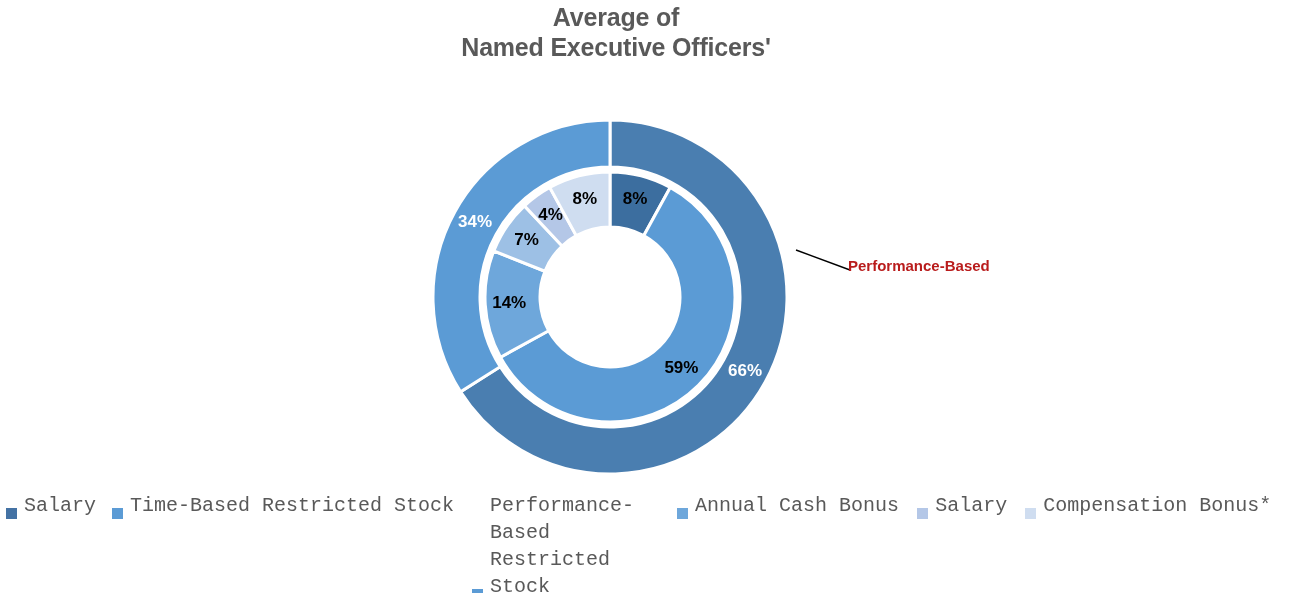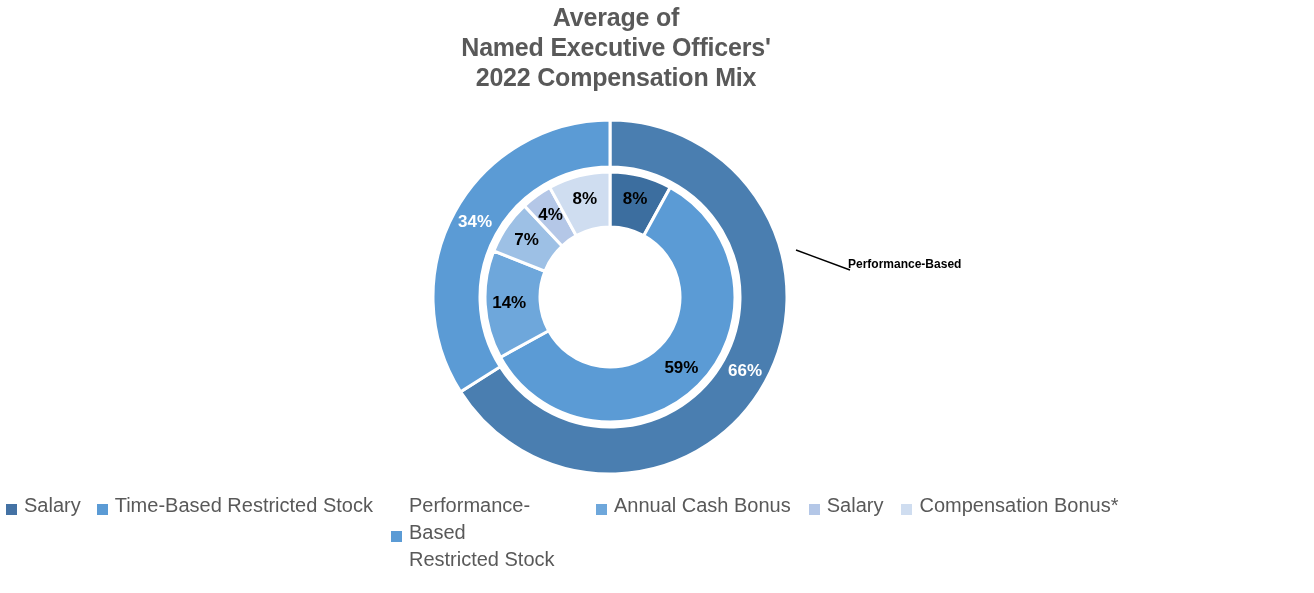--- a/index.html
+++ b/index.html
@@ -65,44 +65,44 @@
     left: 795px;
     top: 249px;
     width: 56px;
     height: 24px;
     pointer-events: none;
   }
   .callout-text {
     position: absolute;
     left: 848px;
     top: 257px;
-    color: #000000;
+    color: #b91c1c;
     font-weight: bold;
-    font-size: 12px;
+    font-size: 15px;
     white-space: nowrap;
     font-family: "Liberation Sans", sans-serif;
   }
 
   
   .legend {
     position: absolute;
     left: 6px;
     top: 492px;
     width: 1308px;
     display: flex;
     align-items: flex-start;
     gap: 0px;
   }
   .legend-item {
     display: flex;
-    align-items: center;
+    align-items: flex-end;
     color: #595959;
     font-size: 20px;
     line-height: 27px;
-    font-family: Liberation Sans, sans-serif;
+    font-family: Liberation Mono, monospace;
     white-space: pre-line;
   }
   .legend-swatch {
     width: 11px;
     height: 11px;
     flex: 0 0 11px;
     margin-top: 8px;
     margin-right: 7px;
   }
   .legend-label { display: block; }
@@ -115,21 +115,20 @@
   .li-5  { margin-right: 0; }
 </style>
 </head>
 <body>
 
 <div id="chart-root">
 
   <div class="chart-title">
     <span class="tline">Average of</span>
     <span class="tline">Named Executive Officers'</span>
-    <span class="tline">2022 Compensation Mix</span>
   </div>
 
   <div class="donut-wrap">
     <svg class="donut-svg" viewBox="0 0 400 380">
       <g id="outer-ring">
           <path d="M 180 5 A 177 177 0 1 1 30.553957186143293 276.8413427112823 L 70.23736968473801 251.6574833472695 A 130 130 0 1 0 180 52 Z" fill="#4A7EB0" stroke="#FFFFFF" stroke-width="3"></path>
           <path d="M 30.553957186143293 276.8413427112823 A 177 177 0 0 1 179.99999999999997 5 L 179.99999999999997 52 A 130 130 0 0 0 70.23736968473801 251.6574833472695 Z" fill="#5B9BD5" stroke="#FFFFFF" stroke-width="3"></path>
         </g>
       <g id="inner-ring">
           <path d="M 180 57 A 125 125 0 0 1 240.2192092627144 72.46166499451705 L 213.72275718712007 120.65853239692956 A 70 70 0 0 0 180 112 Z" fill="#3C6E9F" stroke="#FFFFFF" stroke-width="3"></path>

